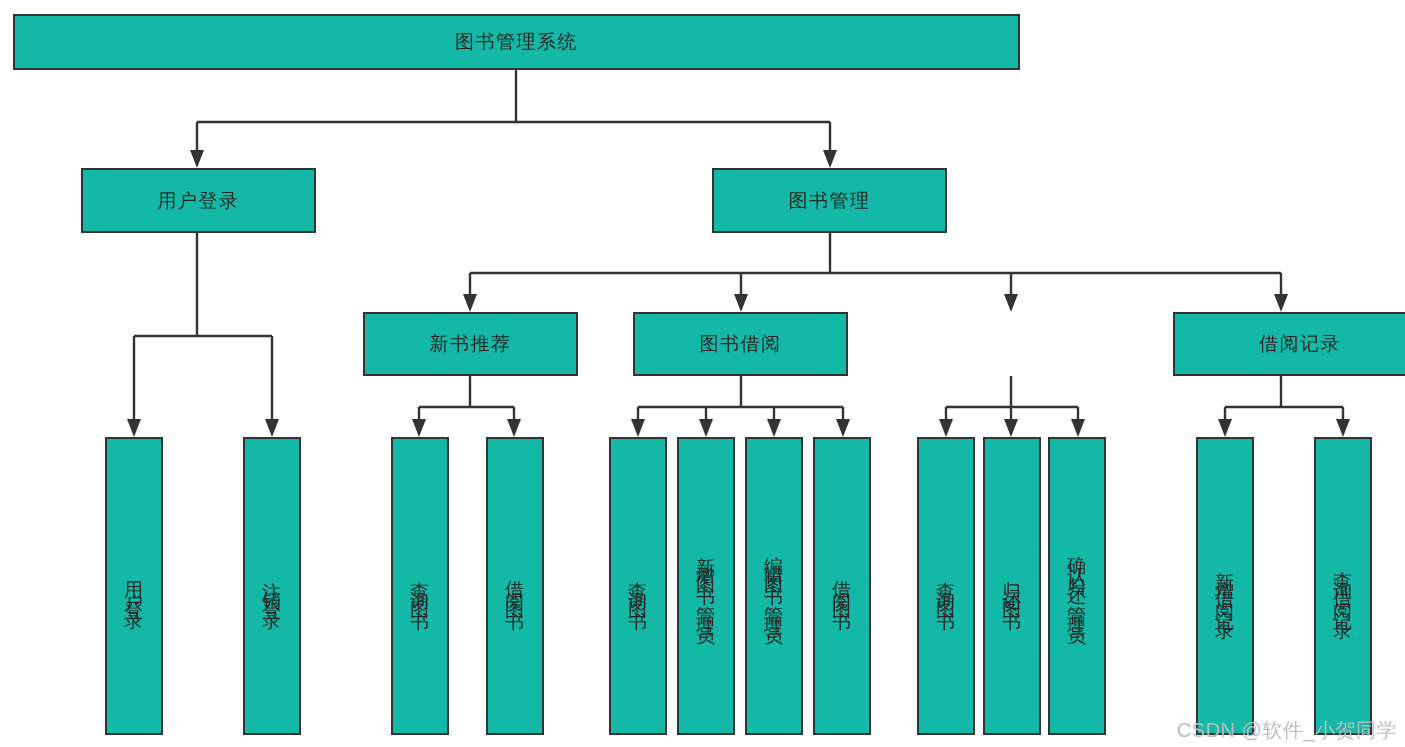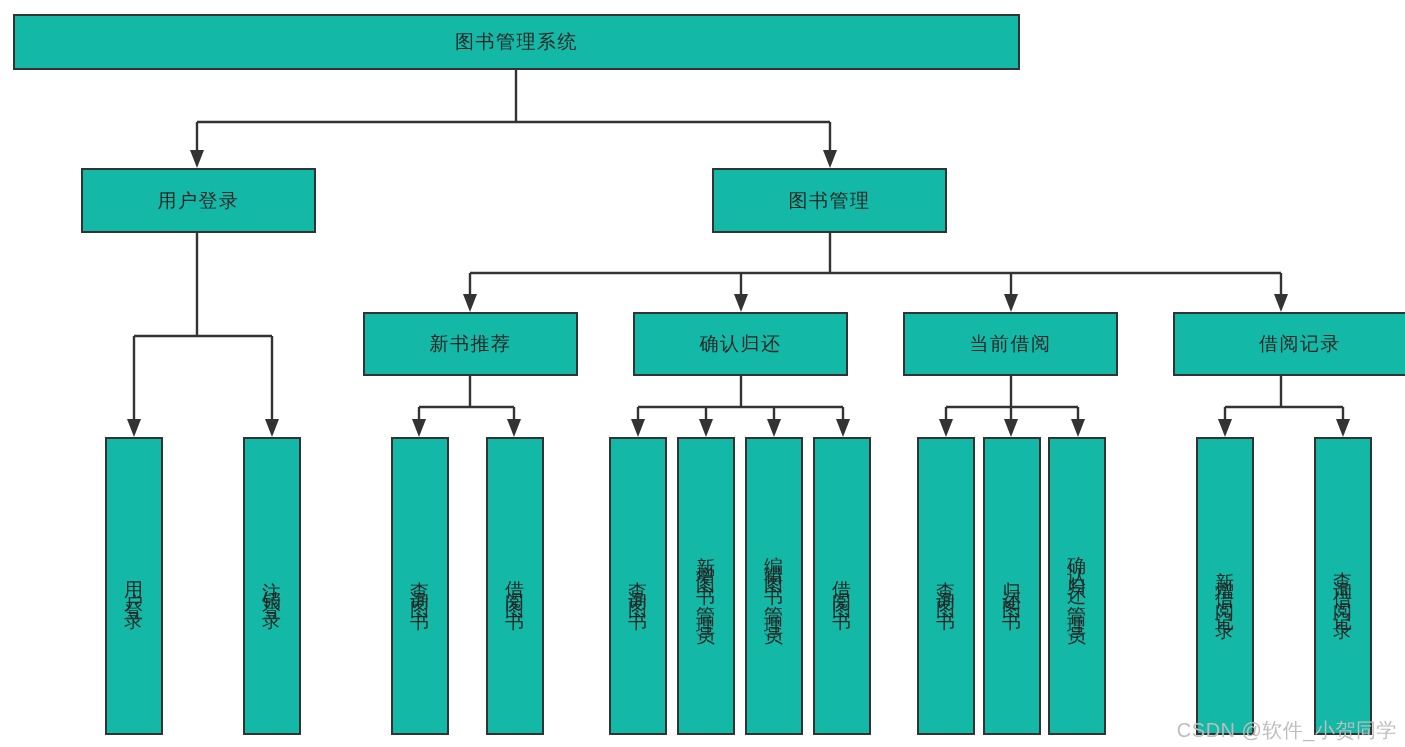--- a/index.html
+++ b/index.html
@@ -140,24 +140,21 @@
     <span>用户登录</span>
   </div>
   <div class="node hbox l2-right">
     <span>图书管理</span>
   </div>
 
   <div class="node hbox l3-a">
     <span>新书推荐</span>
   </div>
   <div class="node hbox l3-b">
-    <span>确认归还</span>
-  </div>
-  <div class="node hbox l3-c">
-    <span>当前借阅</span>
+    <span>图书借阅</span>
   </div>
   <div class="node hbox l3-d">
     <span>借阅记录</span>
   </div>
 
   <div class="node vbox v1">
     <span>用户登录</span>
   </div>
   <div class="node vbox v2">
     <span>注销登录</span>

